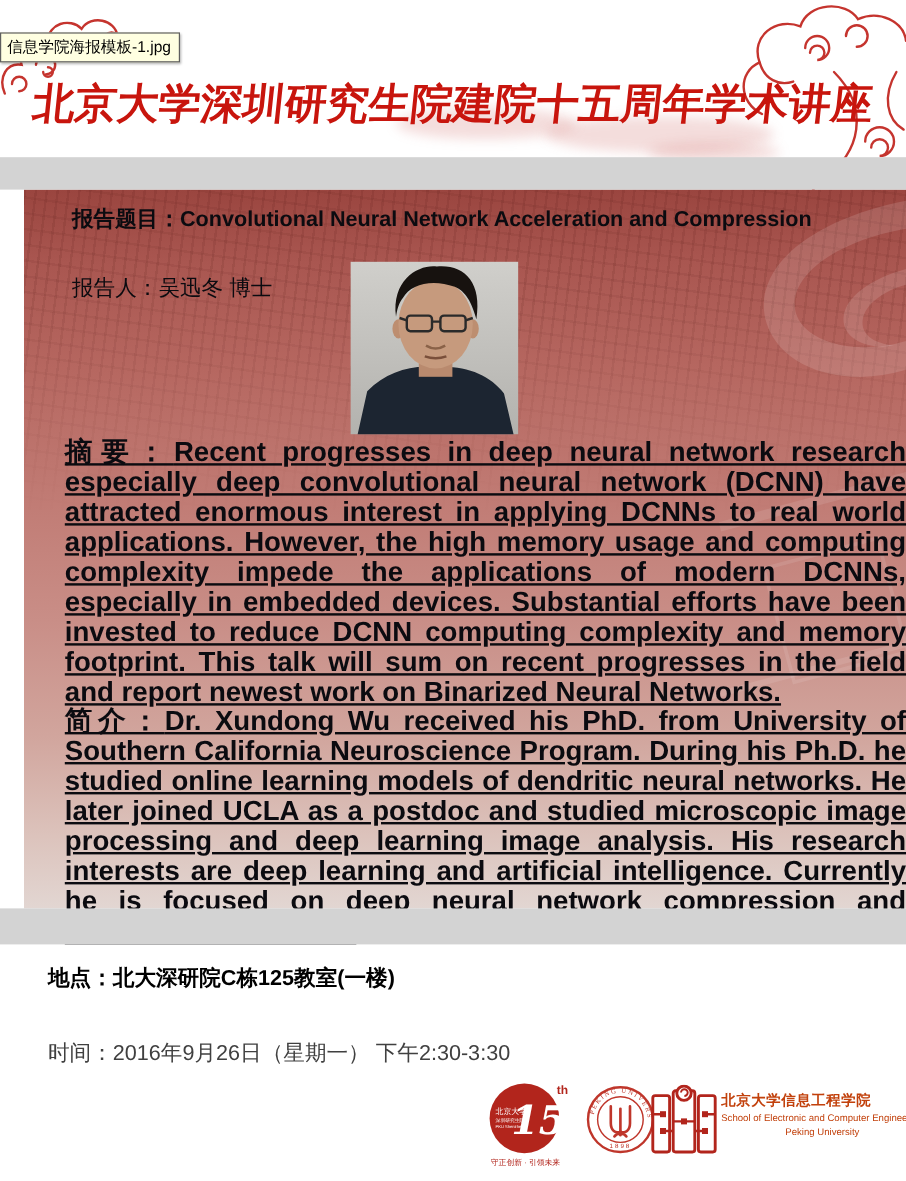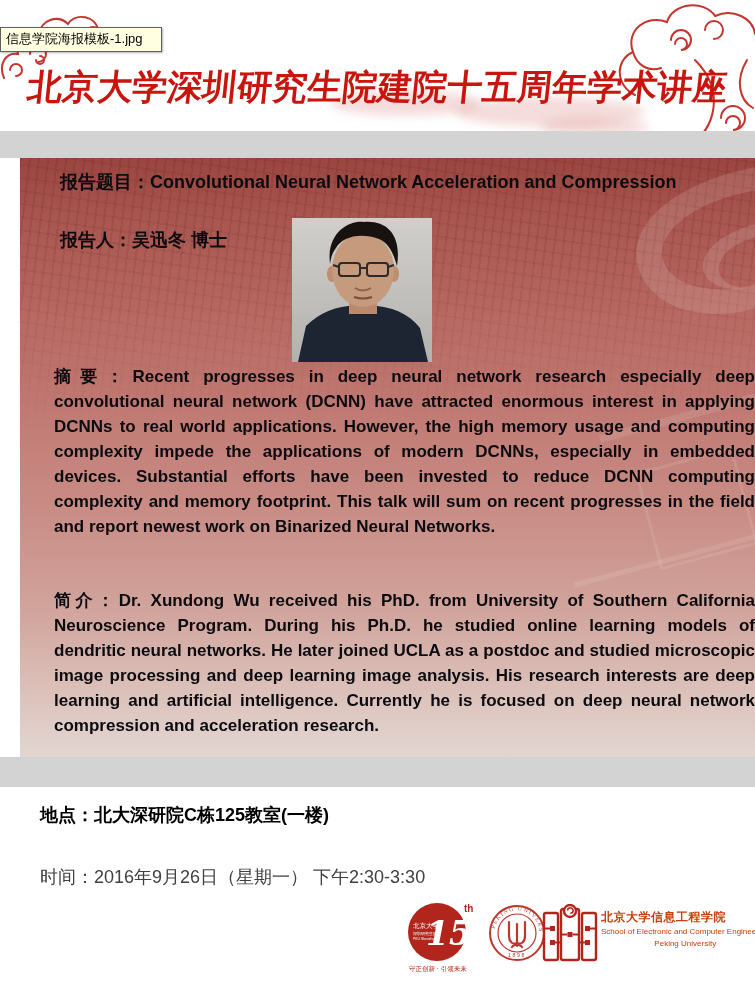--- a/index.html
+++ b/index.html
@@ -13,21 +13,21 @@
   .blob{position:absolute;background:rgba(198,85,78,.20);filter:blur(5px);border-radius:50%;}
   .blob.b1{left:330px;top:90px;width:150px;height:26px;}
   .blob.b2{left:455px;top:97px;width:190px;height:30px;}
   .blob.b3{left:540px;top:119px;width:110px;height:16px;}
   .main-title{position:absolute;top:63px;left:0;width:100%;margin:0;text-align:center;
           font-family:"DejaVu Serif",serif;font-weight:bold;font-size:35px;line-height:48px;
           color:#c8150d;transform:skewX(-6deg);white-space:nowrap;z-index:5;}
 
   
   .file-tooltip{position:absolute;left:0;top:27px;z-index:40;background:#ffffe1;
-          border:1px solid #5f5f5f;padding:2px 18px 3px 5px;font-size:13px;color:#000;
+          border:1px solid #5f5f5f;padding:2px 6px 3px 5px;font-size:13px;color:#000;
           box-shadow:1px 1px 2px rgba(0,0,0,.3);white-space:nowrap;}
 
   
   .bar1{position:absolute;top:131px;left:0;width:100%;height:27px;background:#d3d3d3;z-index:6;}
   .bar2{position:absolute;top:757px;left:0;width:100%;height:30px;background:#d3d3d3;z-index:6;}
 
   
   .red-section{position:absolute;top:158px;left:0;width:100%;height:599px;color:#0b0b10;
       background:linear-gradient(180deg,#9a453f 0%,#a95650 10%,#b66760 25%,#c07a73 42%,
                  #c98e87 60%,#d1a59d 76%,#dcc3bc 90%,#e2d6d2 100%);margin-left:20px;}
@@ -36,24 +36,24 @@
                  repeating-linear-gradient(8deg,rgba(70,15,10,.07) 0 2px,rgba(0,0,0,0) 2px 13px);
       -webkit-mask-image:linear-gradient(180deg,#000 30%,transparent 100%);
               mask-image:linear-gradient(180deg,#000 30%,transparent 100%);}
   .swirl{position:absolute;right:0;top:0;pointer-events:none;}
   .wm{position:absolute;pointer-events:none;background:rgba(255,255,255,.10);transform:rotate(-15deg);}
   .wm.w1{right:8px;top:255px;width:170px;height:8px;}
   .wm.w2{right:-25px;top:395px;width:230px;height:5px;}
   .wm.w3{right:28px;top:300px;width:95px;height:95px;background:none;border:3px solid rgba(255,255,255,.10);}
 
   .topic-line{position:absolute;top:12px;left:40px;right:14px;font-size:18px;font-weight:bold;z-index:3;}
-  .speaker-line{position:absolute;top:70px;left:40px;font-size:18px;font-weight:bold;z-index:3;}
+  .speaker-line{position:absolute;top:70px;left:40px;font-size:18px;font-weight:normal;z-index:3;}
   .photo{position:absolute;top:60px;left:272px;width:140px;height:144px;z-index:3;}
-  .para{position:absolute;left:34px;width:701px;margin:0;font-size:17px;line-height:25px;
-        font-weight:bold;text-align:justify;z-index:3;}
+  .para{position:absolute;left:34px;width:701px;margin:0;font-size:23px;line-height:25px;
+        font-weight:bold;text-align:justify;z-index:3;text-decoration:underline;}
   .para.abstract{top:206px;}
   .para.bio{top:430px;}
 
   
   .bottom-section{position:absolute;top:787px;left:0;width:100%;height:197px;background:#fff;padding-left:24px;}
   .venue-line{position:absolute;top:16px;left:40px;font-size:18px;font-weight:bold;color:#000;}
   .time-line{position:absolute;top:78px;left:40px;font-size:18px;font-weight:normal;color:#404040;}
   .logo-anniv{position:absolute;left:403px;top:113px;}
   .logo-seal{position:absolute;left:487px;top:116px;}
   .logo-circuit{position:absolute;left:542px;top:117px;}

